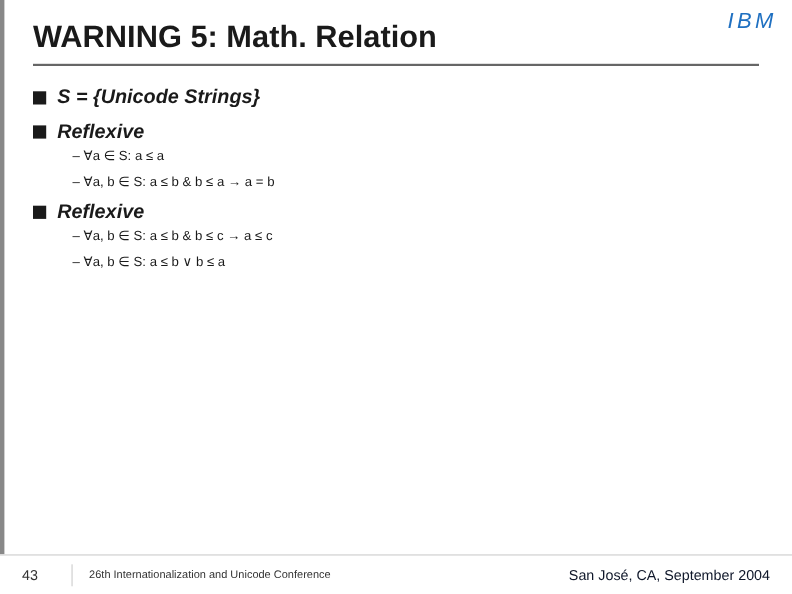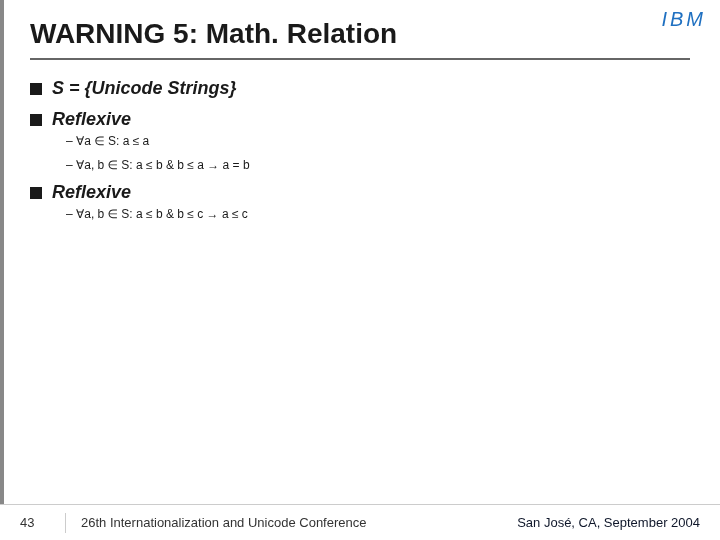--- a/index.html
+++ b/index.html
@@ -79,21 +79,21 @@
     }
 
     .footer-divider {
       width: 1px;
       height: 20px;
       background: #ccc;
       margin: 0 15px;
     }
 
     .footer-title {
-      font-size: 13px;
+      font-size: 10px;
       color: #333;
       flex: 1;
     }
 
     .footer-location {
       font-size: 13px;
       color: #0f172a;
     }
 
     .ibm-logo-img {
@@ -152,20 +152,21 @@
 
   <div class="bullet-section">
     <div class="main-bullet">
       <span class="bullet-square"></span>
       <span>Reflexive</span>
     </div>
     <div class="sub-bullet">– ∀a, b ∈ S: a ≤ b &amp; b ≤ c → a ≤ c</div>
   </div>
 
   <div class="bullet-section">
+    <div class="sub-bullet">– ∀a, b ∈ S: a ≤ b ∨ b ≤ a</div>
   </div>
 </div>
 
 <div class="footer">
   <span class="footer-page">43</span>
   <div class="footer-divider"></div>
   <span class="footer-title">26th Internationalization and Unicode Conference</span>
   <span class="footer-location">San José, CA, September 2004</span>
 </div>
 

